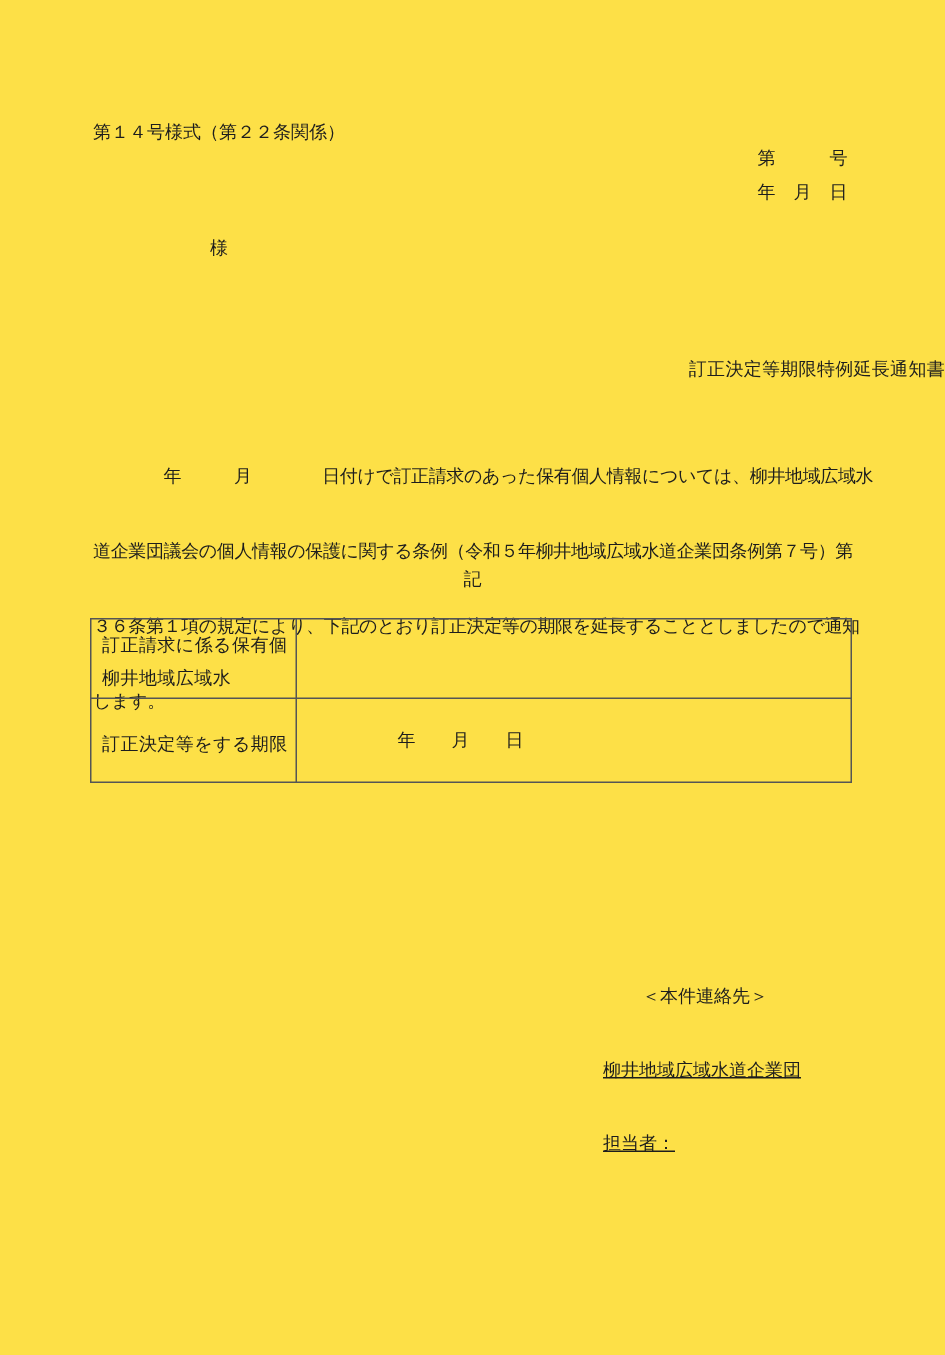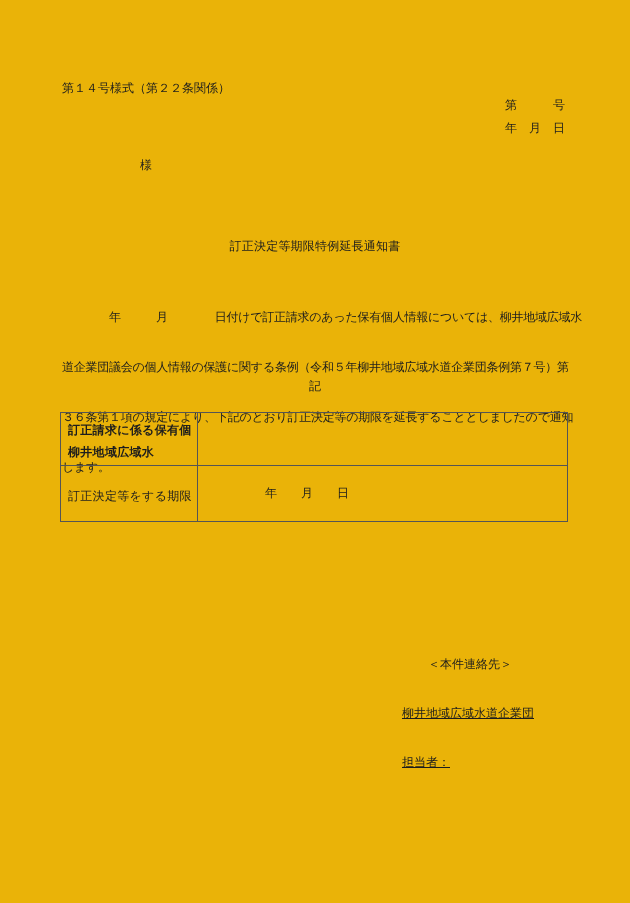--- a/index.html
+++ b/index.html
@@ -1,53 +1,53 @@
 <!DOCTYPE html>
 <html lang="ja"><head>
 <meta charset="utf-8">
 <style>
   * { margin: 0; padding: 0; box-sizing: border-box; }
   html, body { background: #ffffff; }
   .page {
     position: relative;
     width: 630px;
     height: 903px;
-    background: #eab308;
+    background: #fde047;
     font-family: "Liberation Serif", "DejaVu Serif", serif;
     font-size: 12px;
     color: #1d1d1d;
     overflow: hidden;
   }
   .abs { position: absolute; white-space: pre; }
   .line { line-height: 15px; }
 
   .form-number   { left: 62px;  top: 81px; }
   .doc-number    { right: 65px; top: 98px;  text-align: right; }
   .doc-date      { right: 65px; top: 121px; text-align: right; }
   .recipient     { left: 140px; top: 158px; }
   .sender        { left: 340px; top: 201px; }
-  .doc-title     { left: 0; top: 239px; width: 630px; text-align: center; letter-spacing: 0.2px; }
+  .doc-title     { left: 0; top: 239px; width: 630px; text-align: right; letter-spacing: 0.2px; }
   .body-block    { left: 62px;  top: 277px; width: 520px; }
   .body-block .body-line { line-height: 20px; letter-spacing: -0.25px; white-space: pre; }
   .record-marker { left: 0; top: 379px; width: 630px; text-align: center; }
 
   table.doc-table {
     position: absolute;
     left: 60px; top: 412px;
     width: 507px;
     border-collapse: collapse;
     table-layout: fixed;
     font-size: 12px;
     color: #1d1d1d;
   }
   table.doc-table td { border: 1px solid #555; vertical-align: top; }
   td.label-cell { width: 137px; padding: 6px 5px 2px 7px; line-height: 22px; letter-spacing: 0.3px; }
   td.label-cell div { white-space: pre; }
   td.value-cell { width: 370px; padding: 2px 4px; }
-  tr.row-1 { height: 42px; font-weight: bold; }
+  tr.row-1 { height: 42px; }
   tr.row-2 { height: 90px; }
   tr.row-3 { height: 56px; }
   tr.row-3 td { vertical-align: middle; }
   tr.row-3 td.value-cell { padding-left: 67px; white-space: pre; }
 
   .footer-block { left: 392px; top: 625px; }
   .footer-block div { line-height: 19px; white-space: pre; margin-left: 36px; }
   .footer-block .indent { margin-left: 10px; text-decoration: underline; }
 </style>
 </head>

